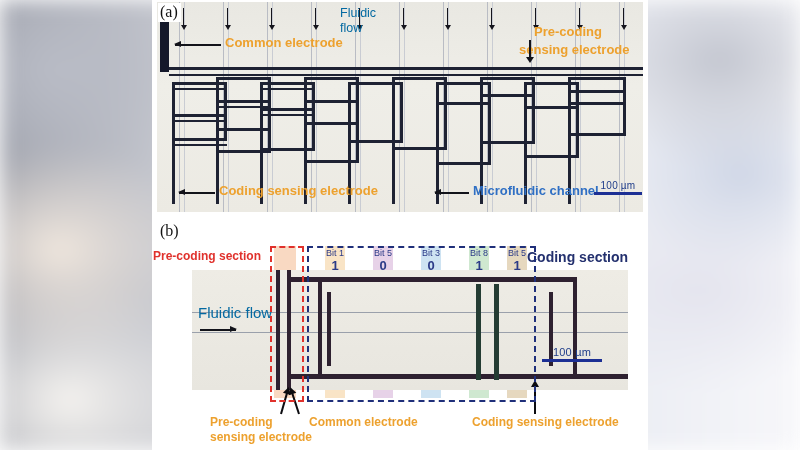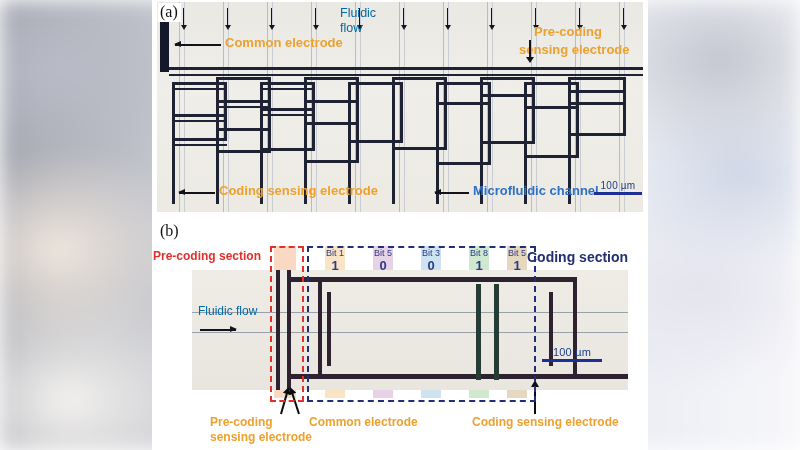--- a/index.html
+++ b/index.html
@@ -283,21 +283,21 @@
         <div class="binkh" style="left:95px;top:7px;width:290px;height:5px"></div>
         <div class="binkh" style="left:95px;top:104px;width:341px;height:5px"></div>
         <div class="binkv" style="left:126px;top:7px;width:4px;height:102px"></div>
         <div class="binkv" style="left:381px;top:7px;width:4px;height:102px"></div>
 
         <div class="binkv" style="left:135px;top:22px;width:4px;height:74px"></div>
         <div class="bgreen" style="left:284px;top:14px;width:5px;height:96px"></div>
         <div class="bgreen" style="left:302px;top:14px;width:5px;height:96px"></div>
         <div class="binkv" style="left:357px;top:22px;width:4px;height:74px"></div>
 
-        <div class="txt black" style="left:6px;top:34px;font-size:12px">Fluidic flow</div>
+        <div class="txt black" style="left:6px;top:34px;font-size:15px">Fluidic flow</div>
         <div class="fl-arrow-right" style="left:8px;top:59px;width:36px"></div>
 
         <div class="scalebar" style="left:350px;top:76px;width:60px">
           <div class="sbtext" style="font-size:11px">100 µm</div>
           <div class="sbline"></div>
         </div>
       </div>
 
       <div class="dashbox dash-red" style="left:118px;top:24px;width:30px;height:152px"></div>
       <div class="dashbox dash-navy" style="left:155px;top:24px;width:225px;height:152px"></div>

